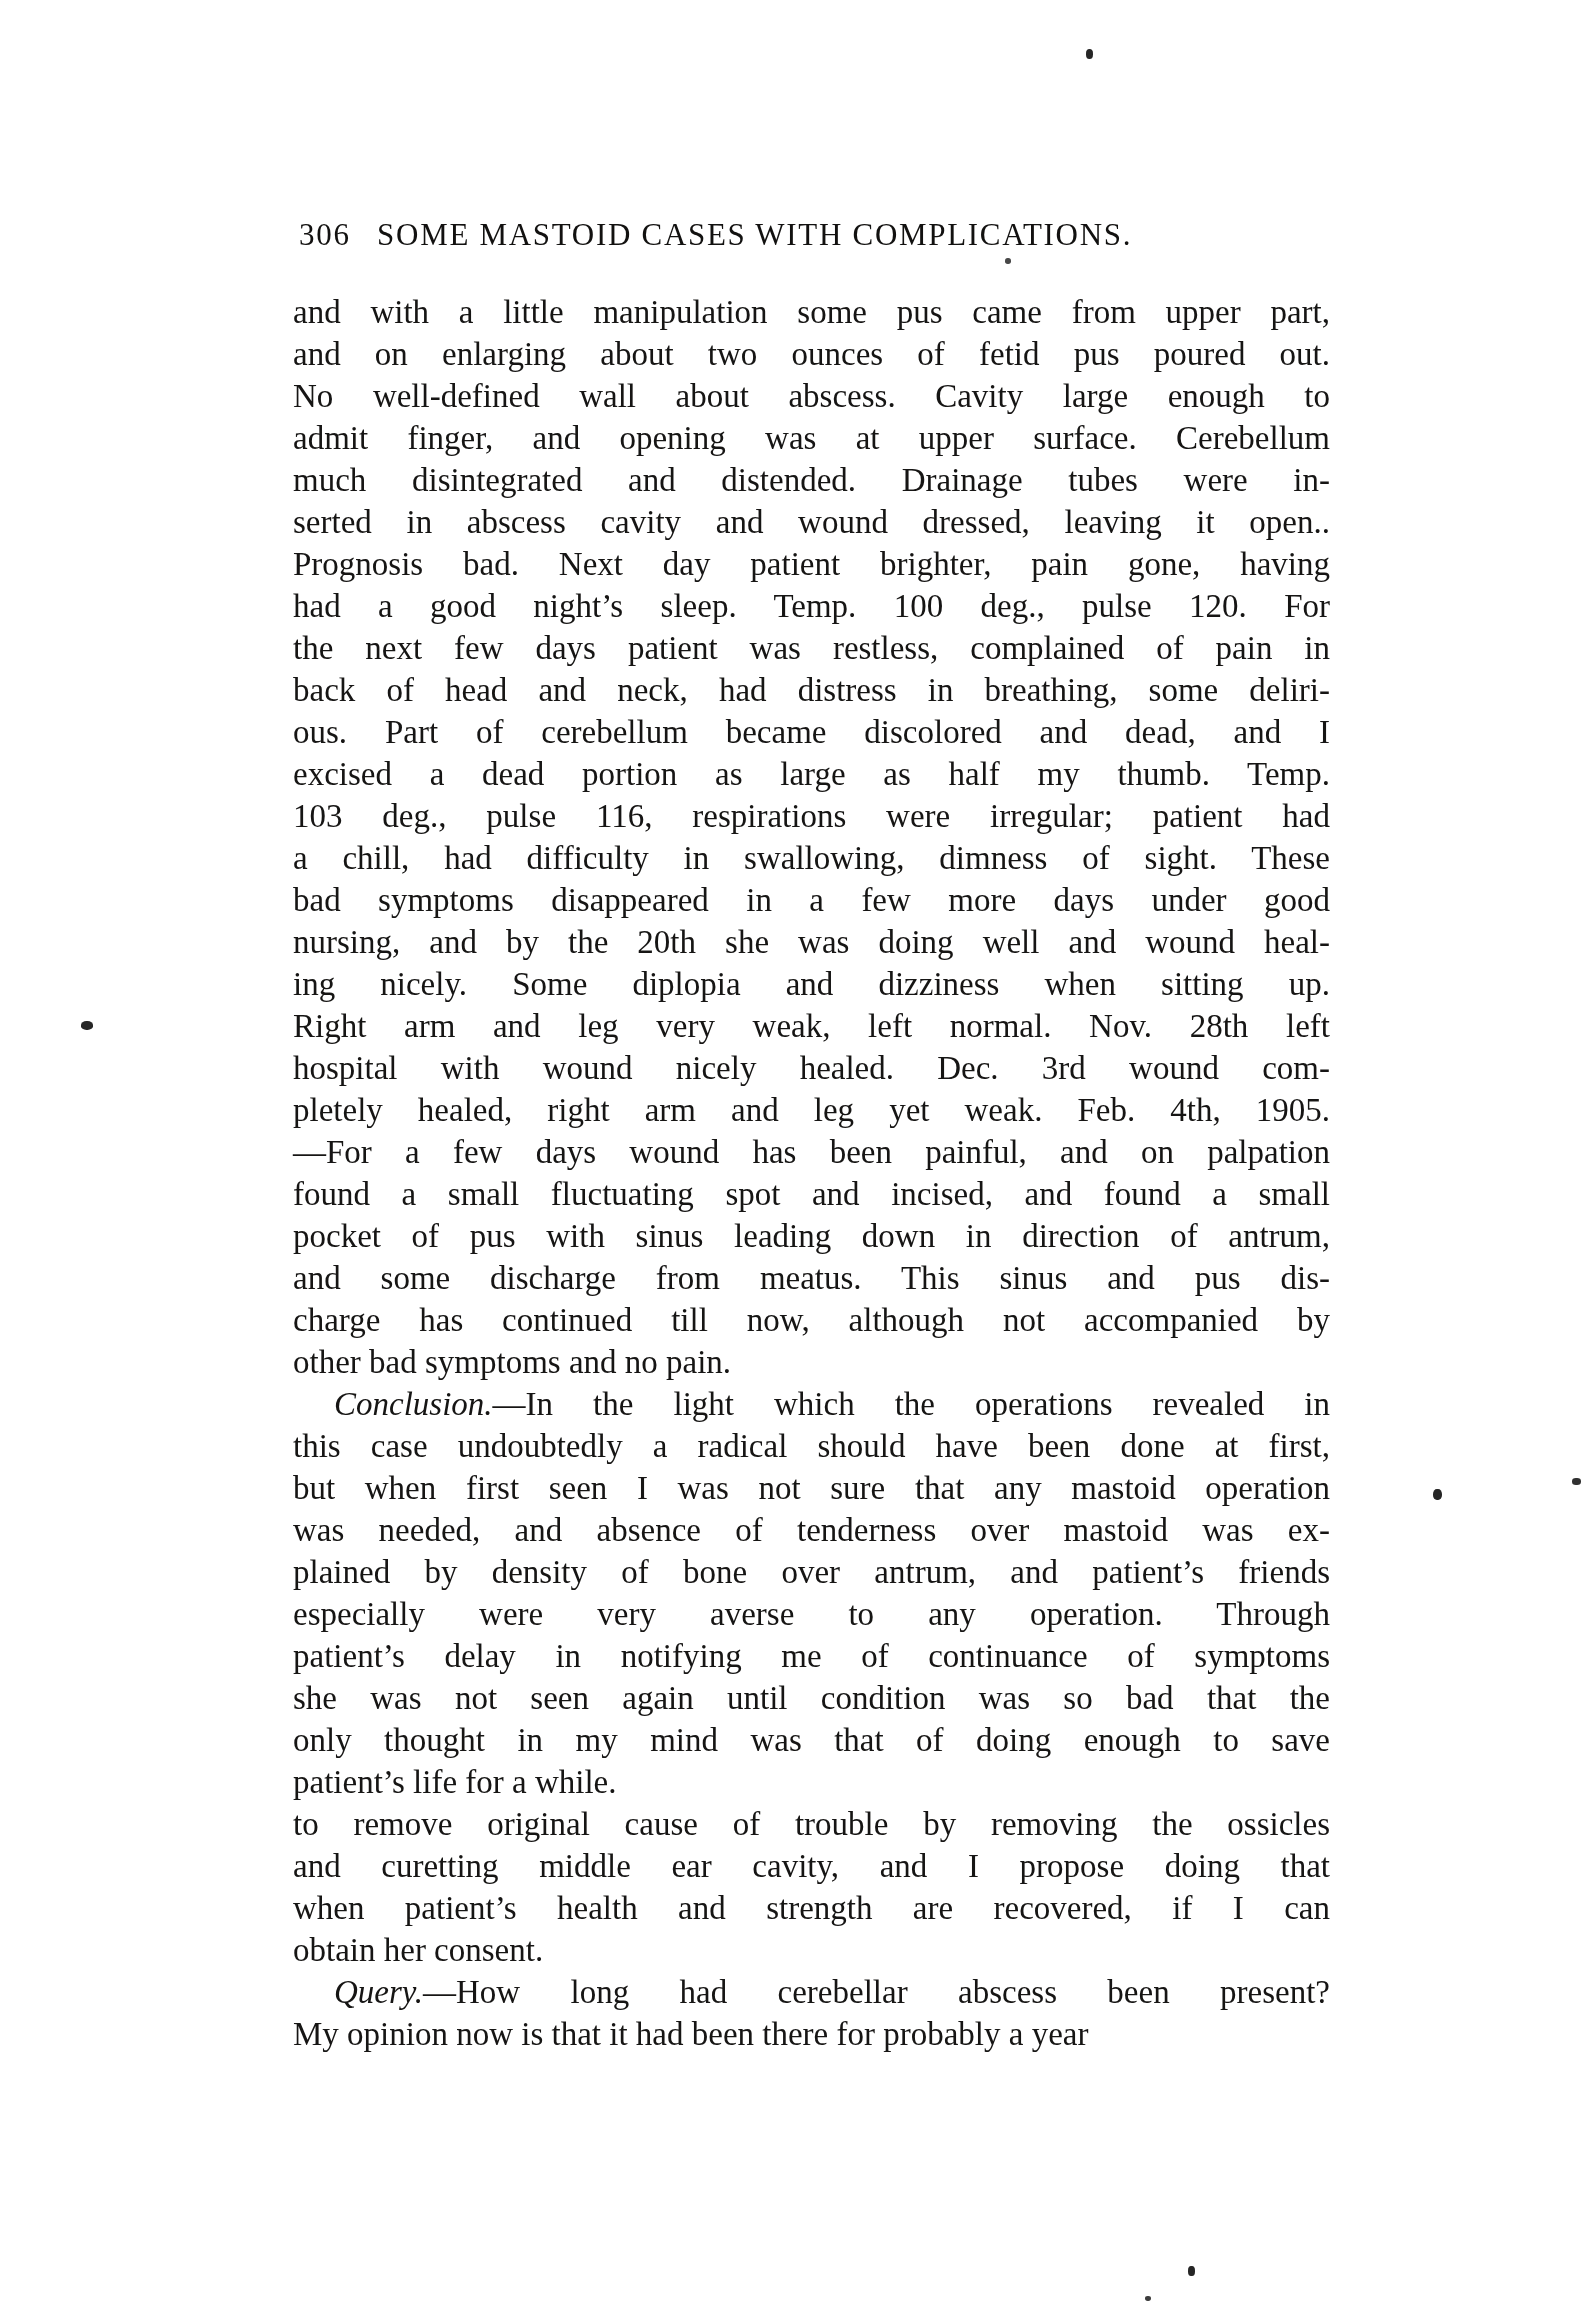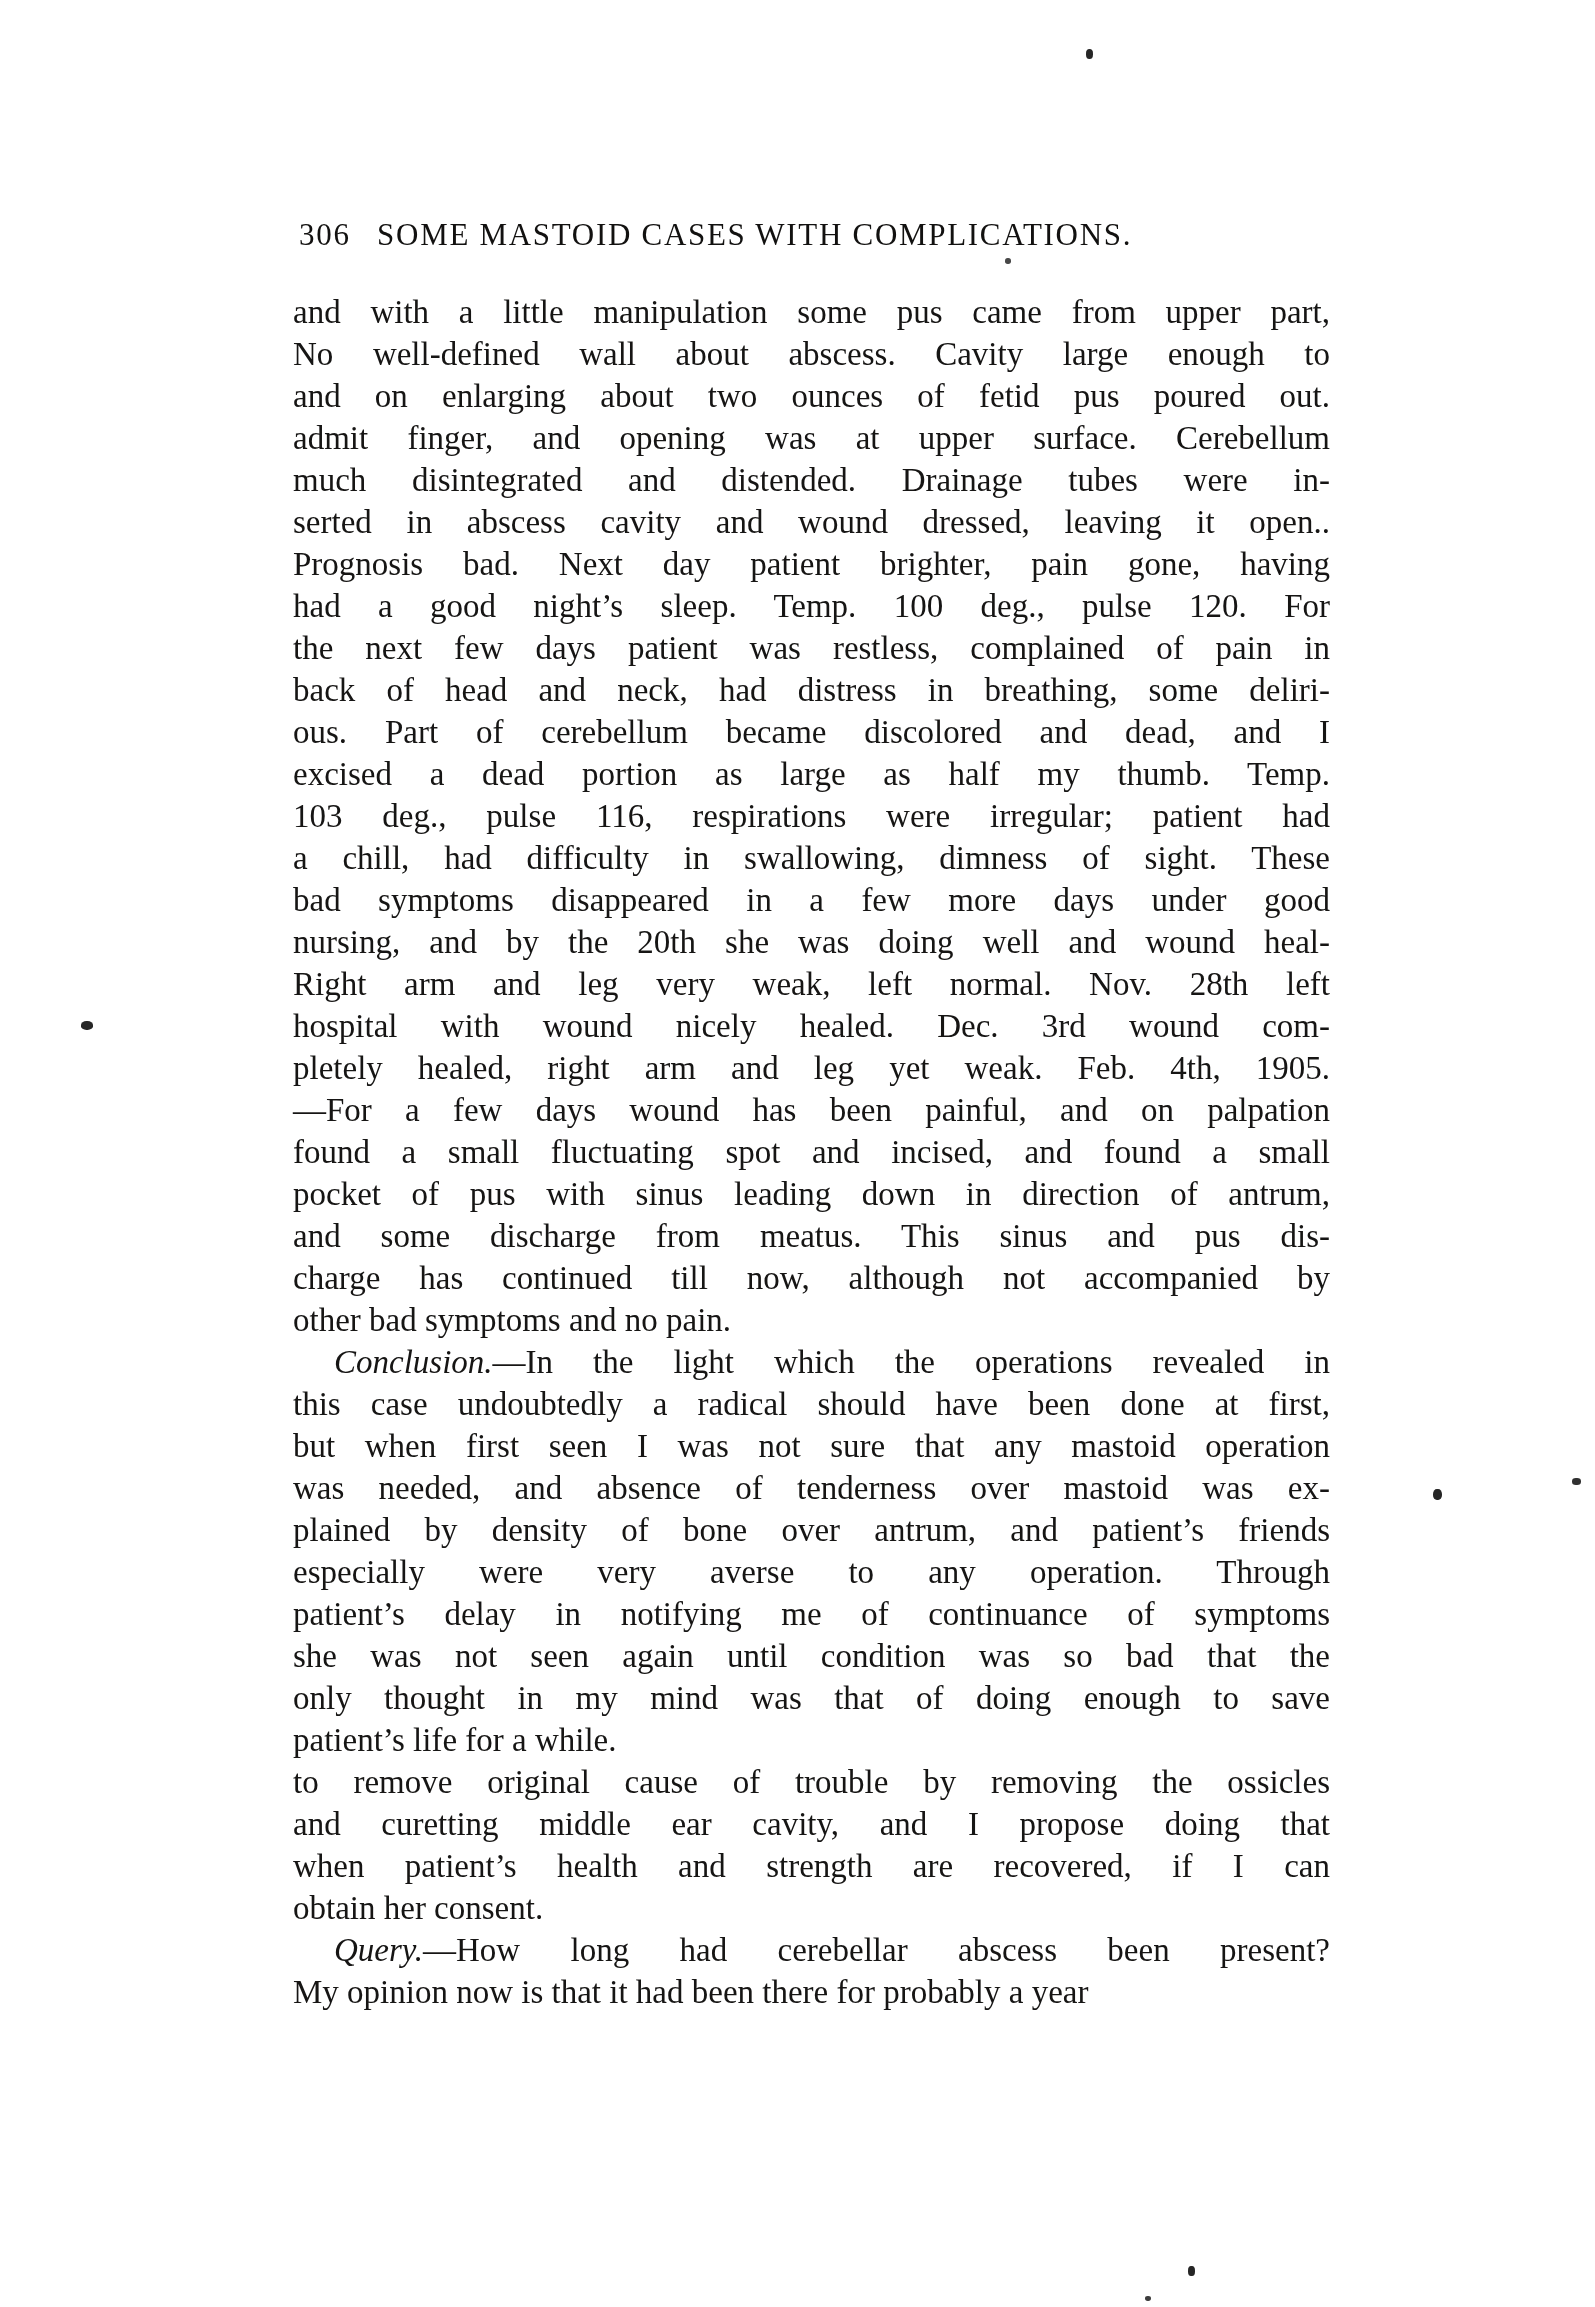--- a/index.html
+++ b/index.html
@@ -64,35 +64,36 @@
 <body>
 
 <div class="page">
 
   <div class="running-header">
     <span class="pagenum">306</span><span class="htitle">SOME MASTOID CASES WITH COMPLICATIONS.</span>
   </div>
 
   <div class="text-block" id="text-block">
       <div class="line">and with a little manipulation some pus came from upper part,</div>
+      <div class="line">and on enlarging about two ounces of fetid pus poured out.</div>
       <div class="line">No well-defined wall about abscess.  Cavity large enough to</div>
-      <div class="line">and on enlarging about two ounces of fetid pus poured out.</div>
       <div class="line">admit finger, and opening was at upper surface.  Cerebellum</div>
       <div class="line">much disintegrated and distended.  Drainage tubes were in-</div>
       <div class="line">serted in abscess cavity and wound dressed, leaving it open..</div>
       <div class="line">Prognosis bad.  Next day patient brighter, pain gone, having</div>
       <div class="line">had a good night’s sleep.  Temp. 100 deg., pulse 120.  For</div>
       <div class="line">the next few days patient was restless, complained of pain in</div>
       <div class="line">back of head and neck, had distress in breathing, some deliri-</div>
       <div class="line">ous.  Part of cerebellum became discolored and dead, and I</div>
       <div class="line">excised a dead portion as large as half my thumb.  Temp.</div>
       <div class="line">103 deg., pulse 116, respirations were irregular; patient had</div>
       <div class="line">a chill, had difficulty in swallowing, dimness of sight.  These</div>
       <div class="line">bad symptoms disappeared in a few more days under good</div>
       <div class="line">nursing, and by the 20th she was doing well and wound heal-</div>
+      <div class="line">ing nicely.  Some diplopia and dizziness when sitting up.</div>
       <div class="line">Right arm and leg very weak, left normal.  Nov. 28th left</div>
       <div class="line">hospital with wound nicely healed.  Dec. 3rd wound com-</div>
       <div class="line">pletely healed, right arm and leg yet weak.  Feb. 4th, 1905.</div>
       <div class="line">—For a few days wound has been painful, and on palpation</div>
       <div class="line">found a small fluctuating spot and incised, and found a small</div>
       <div class="line">pocket of pus with sinus leading down in direction of antrum,</div>
       <div class="line">and some discharge from meatus.  This sinus and pus dis-</div>
       <div class="line">charge has continued till now, although not accompanied by</div>
       <div class="line end">other bad symptoms and no pain.</div>
       <div class="line indent"><i>Conclusion.</i>—In the light which the operations revealed in</div>

